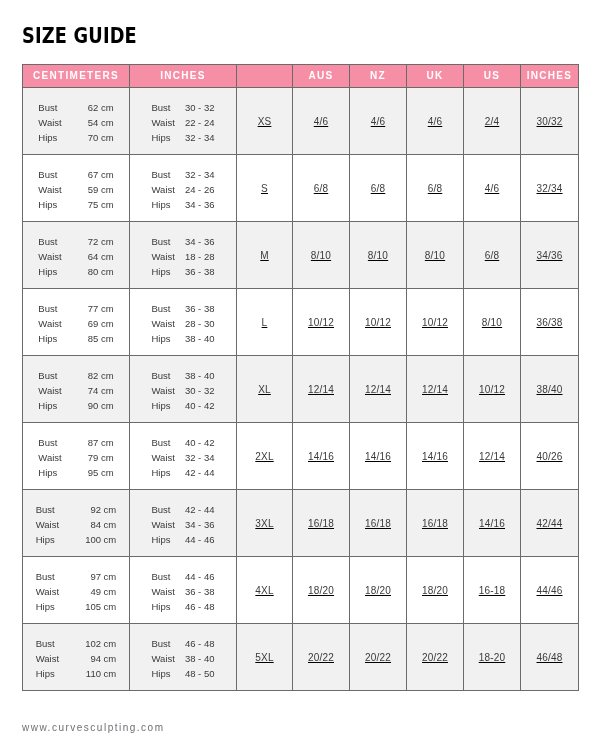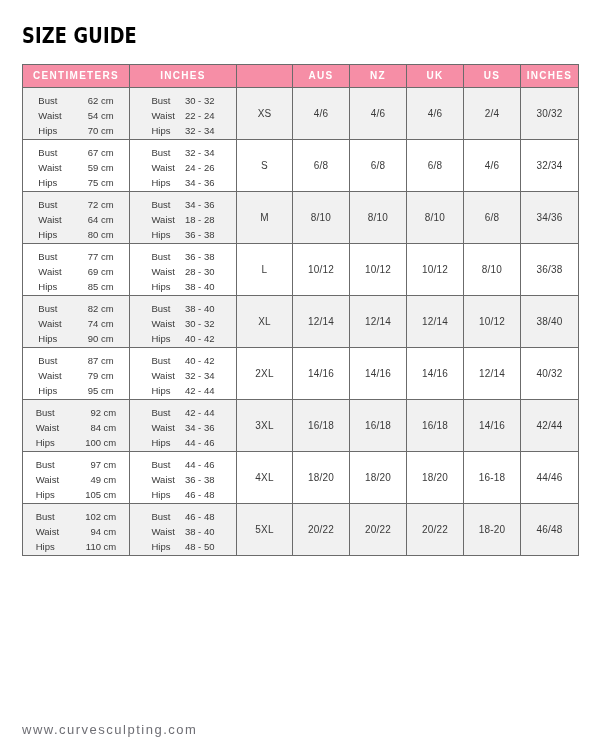--- a/index.html
+++ b/index.html
@@ -67,21 +67,22 @@
     font-size: 10px;
     font-weight: 700;
     letter-spacing: 1.3px;
     height: 22px;
     line-height: 22px;
     border-color: #c96d82;
     white-space: nowrap;
   }
 
   tbody tr {
-    height: 52px;
+    height: 67px;
+    text-decoration: underline;
   }
   tbody tr.stripe > td {
     background: #f1f1f1;
   }
   tbody tr.plain > td {
     background: #ffffff;
   }
 
   td.measure-cell {
     padding: 0;
@@ -140,21 +141,21 @@
   col.c-nz      { width: 57px;  }
   col.c-uk      { width: 57px;  }
   col.c-us      { width: 57px;  }
   col.c-eu      { width: 58px;  }
 
   
   .footer {
     position: absolute;
     left: 22px;
     top: 722px;
-    font-size: 13px;
+    font-size: 10px;
     letter-spacing: 1.5px;
     color: #6e6e74;
     white-space: nowrap;
   }
 </style>
 </head>
 <body>
 
 <div class="page">
 
@@ -320,21 +321,21 @@
                 <span class="m-label">Waist</span>
                 <span class="m-value">32 - 34</span>
                 <span class="m-label">Hips</span>
                 <span class="m-value">42 - 44</span>
               </div></td>
             <td class="size-cell">2XL</td>
             <td class="region-cell">14/16</td>
             <td class="region-cell">14/16</td>
             <td class="region-cell">14/16</td>
             <td class="region-cell">12/14</td>
-            <td class="region-cell">40/32</td>
+            <td class="region-cell">40/26</td>
           </tr>
           <tr class="stripe">
             <td class="measure-cell"><div class="measure-grid">
                 <span class="m-label">Bust</span>
                 <span class="m-value">92 cm</span>
                 <span class="m-label">Waist</span>
                 <span class="m-value">84 cm</span>
                 <span class="m-label">Hips</span>
                 <span class="m-value">100 cm</span>
               </div></td>

